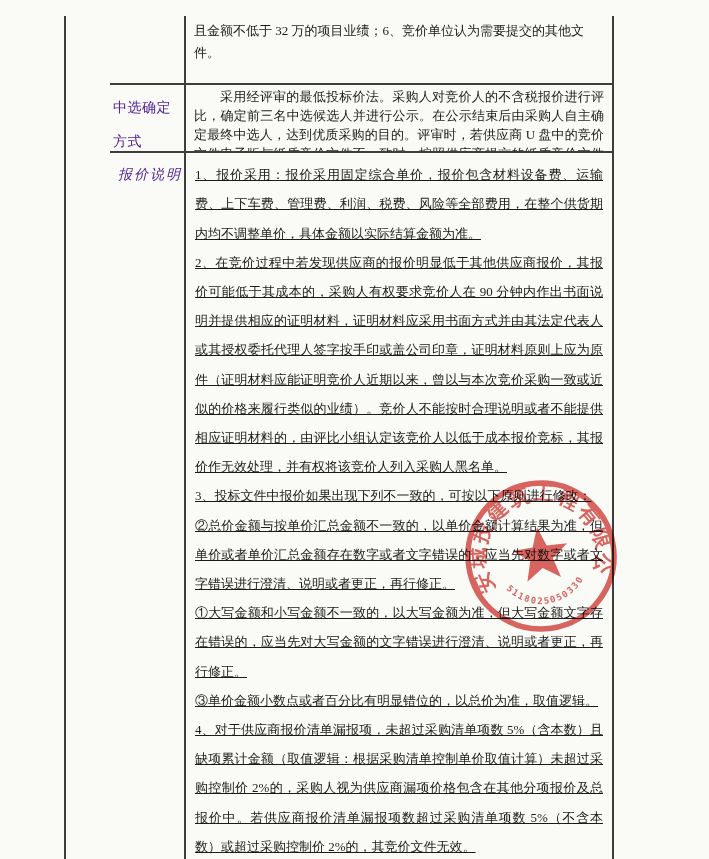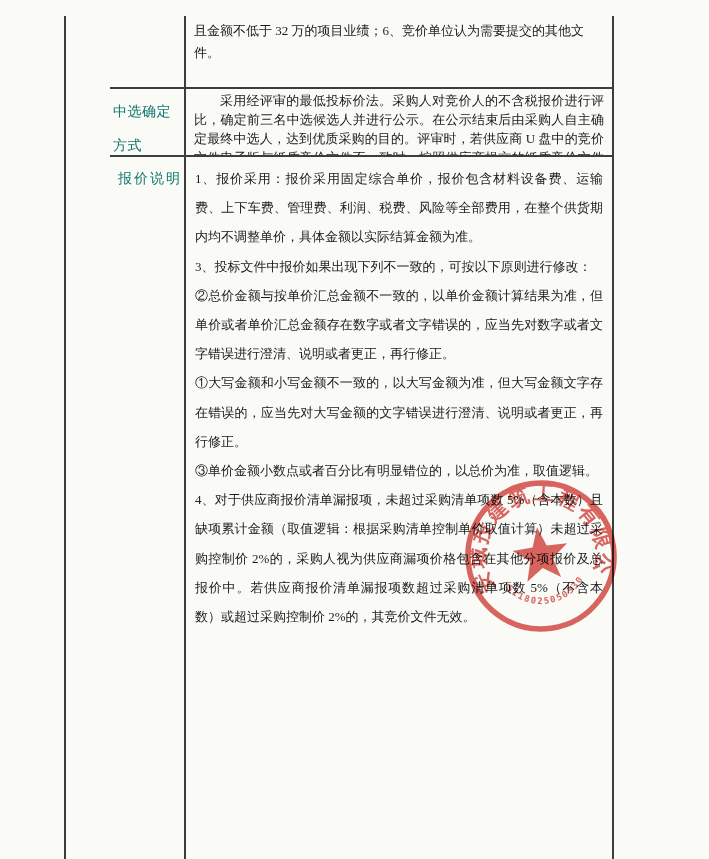--- a/index.html
+++ b/index.html
@@ -20,44 +20,44 @@
     box-sizing:border-box;
     display:flex;flex-direction:column;padding-left:44px;
   }
   .t-row{display:flex;box-sizing:border-box;}
   .t-row.r1{height:73px;border-bottom:2px solid #3d3d3d;}
   .t-row.r2{height:68px;border-bottom:2px solid #3d3d3d;}
   .t-row.r3{flex:1;}
   .cell-label{
     width:76px;min-width:76px;box-sizing:border-box;
     border-right:2px solid #3d3d3d;
-    font-size:14px;color:#0f766e;
+    font-size:14px;color:#4c1d95;
   }
   .cell-label .lab{
     padding:6px 1px 0 3px;line-height:34px;letter-spacing:.5px;
     word-break:break-all;
   }
-  .r3 .cell-label .lab{padding:11px 0 0 8px;line-height:22px;letter-spacing:2px;}
+  .r3 .cell-label .lab{padding:11px 0 0 8px;line-height:22px;letter-spacing:2px;font-style:italic;}
   .cell-content{
     flex:1;box-sizing:border-box;overflow:hidden;
     font-size:13px;
   }
   .r1 .cell-content{padding:4px 8px 0 8px;line-height:22px;}
   .r1 .cell-content .cline{white-space:normal;}
   .r1 .cell-content .cline.indent{text-indent:2em;}
   .r2 .cell-content{
     padding:2px 8px 0 8px;line-height:19px;
     text-align:justify;text-justify:inter-ideograph;
   }
   .r2 .cell-content p{margin:0;text-indent:2em;}
   .r3 .cell-content{
     padding:7px 9px 0 9px;line-height:29.2px;
     text-align:justify;text-justify:inter-ideograph;
   }
-  .r3 .cell-content p{margin:0;}
+  .r3 .cell-content p{margin:0;text-decoration:underline;}
   
   .stamp{
     position:absolute;left:461px;top:476px;width:160px;height:160px;
     mix-blend-mode:multiply;opacity:.88;
     transform:rotate(-8deg);
     pointer-events:none;
   }
   .stamp svg{display:block;width:160px;height:160px;}
   .stamp .arc-name{font-family:"Liberation Serif","DejaVu Serif",serif;font-weight:bold;}
   .stamp .arc-num{font-family:"DejaVu Sans Mono","Liberation Mono",monospace;font-weight:bold;}
@@ -86,20 +86,21 @@
         <p>采用经评审的最低投标价法。采购人对竞价人的不含税报价进行评比，确定前三名中选候选人并进行公示。在公示结束后由采购人自主确定最终中选人，达到优质采购的目的。评审时，若供应商 U 盘中的竞价文件电子版与纸质竞价文件不一致时，按照供应商提交的纸质竞价文件进行评比。</p>
       </div>
     </div>
 
     <div class="t-row r3">
       <div class="cell-label">
         <div class="lab">报价说明</div>
       </div>
       <div class="cell-content">
         <p>1、报价采用：报价采用固定综合单价，报价包含材料设备费、运输费、上下车费、管理费、利润、税费、风险等全部费用，在整个供货期内均不调整单价，具体金额以实际结算金额为准。</p>
+        <p>2、在竞价过程中若发现供应商的报价明显低于其他供应商报价，其报价可能低于其成本的，采购人有权要求竞价人在 90 分钟内作出书面说明并提供相应的证明材料，证明材料应采用书面方式并由其法定代表人或其授权委托代理人签字按手印或盖公司印章，证明材料原则上应为原件（证明材料应能证明竞价人近期以来，曾以与本次竞价采购一致或近似的价格来履行类似的业绩）。竞价人不能按时合理说明或者不能提供相应证明材料的，由评比小组认定该竞价人以低于成本报价竞标，其报价作无效处理，并有权将该竞价人列入采购人黑名单。</p>
         <p>3、投标文件中报价如果出现下列不一致的，可按以下原则进行修改：</p>
         <p>②总价金额与按单价汇总金额不一致的，以单价金额计算结果为准，但单价或者单价汇总金额存在数字或者文字错误的，应当先对数字或者文字错误进行澄清、说明或者更正，再行修正。</p>
         <p>①大写金额和小写金额不一致的，以大写金额为准，但大写金额文字存在错误的，应当先对大写金额的文字错误进行澄清、说明或者更正，再行修正。</p>
         <p>③单价金额小数点或者百分比有明显错位的，以总价为准，取值逻辑。</p>
         <p>4、对于供应商报价清单漏报项，未超过采购清单项数 5%（含本数）且缺项累计金额（取值逻辑：根据采购清单控制单价取值计算）未超过采购控制价 2%的，采购人视为供应商漏项价格包含在其他分项报价及总报价中。若供应商报价清单漏报项数超过采购清单项数 5%（不含本数）或超过采购控制价 2%的，其竞价文件无效。</p>
       </div>
     </div>
 
   </div>
 

